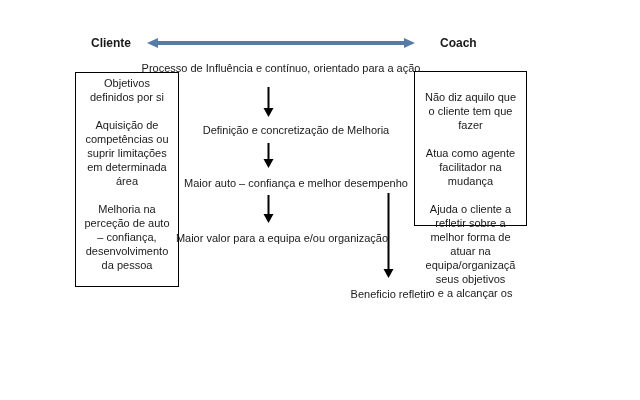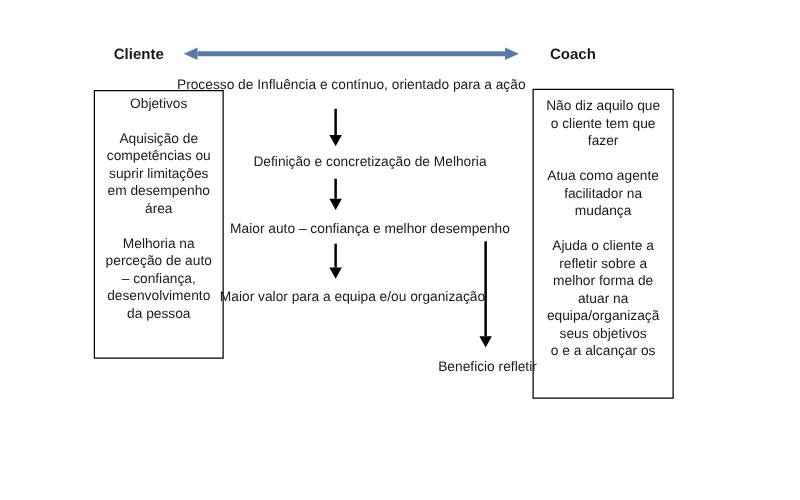--- a/index.html
+++ b/index.html
@@ -51,21 +51,21 @@
   .box {
     position: absolute;
     box-sizing: border-box;
     border: 1.5px solid #000000;
     background: #ffffff;
     text-align: center;
     font-size: 11px;
     line-height: 14px;
   }
   .box-left  { left: 41px;  top: 72px; width: 104px; height: 215px; padding-top: 3px; margin-left: 34px; }
-  .box-right { left: 426px; top: 71px; width: 113px; height: 248px; padding-top: 6px; }
+  .box-right { left: 414px; top: 71px; width: 113px; height: 155px; padding-top: 18px; }
   .box-line { white-space: nowrap; }
   .step {
     position: absolute;
     transform: translateX(-50%);
     white-space: nowrap;
     font-size: 11px;
     line-height: 14px;
   }
   .varrow {
     position: absolute;
@@ -97,25 +97,26 @@
   <div class="hdr" style="left:440px; top:36px;">Coach</div>
 
   <div class="double-arrow">
     <span class="da-head-left"></span>
     <span class="da-shaft"></span>
     <span class="da-head-right"></span>
   </div>
 
   <div class="box box-left">
       <div class="box-line">Objetivos</div>
+      <div class="box-line">definidos por si</div>
       <div class="box-line">&nbsp;</div>
       <div class="box-line">Aquisição de</div>
       <div class="box-line">competências ou</div>
       <div class="box-line">suprir limitações</div>
-      <div class="box-line">em desempenho</div>
+      <div class="box-line">em determinada</div>
       <div class="box-line">área</div>
       <div class="box-line">&nbsp;</div>
       <div class="box-line">Melhoria na</div>
       <div class="box-line">perceção de auto</div>
       <div class="box-line">– confiança,</div>
       <div class="box-line">desenvolvimento</div>
       <div class="box-line">da pessoa</div>
     </div>
 
   <div class="box box-right">

